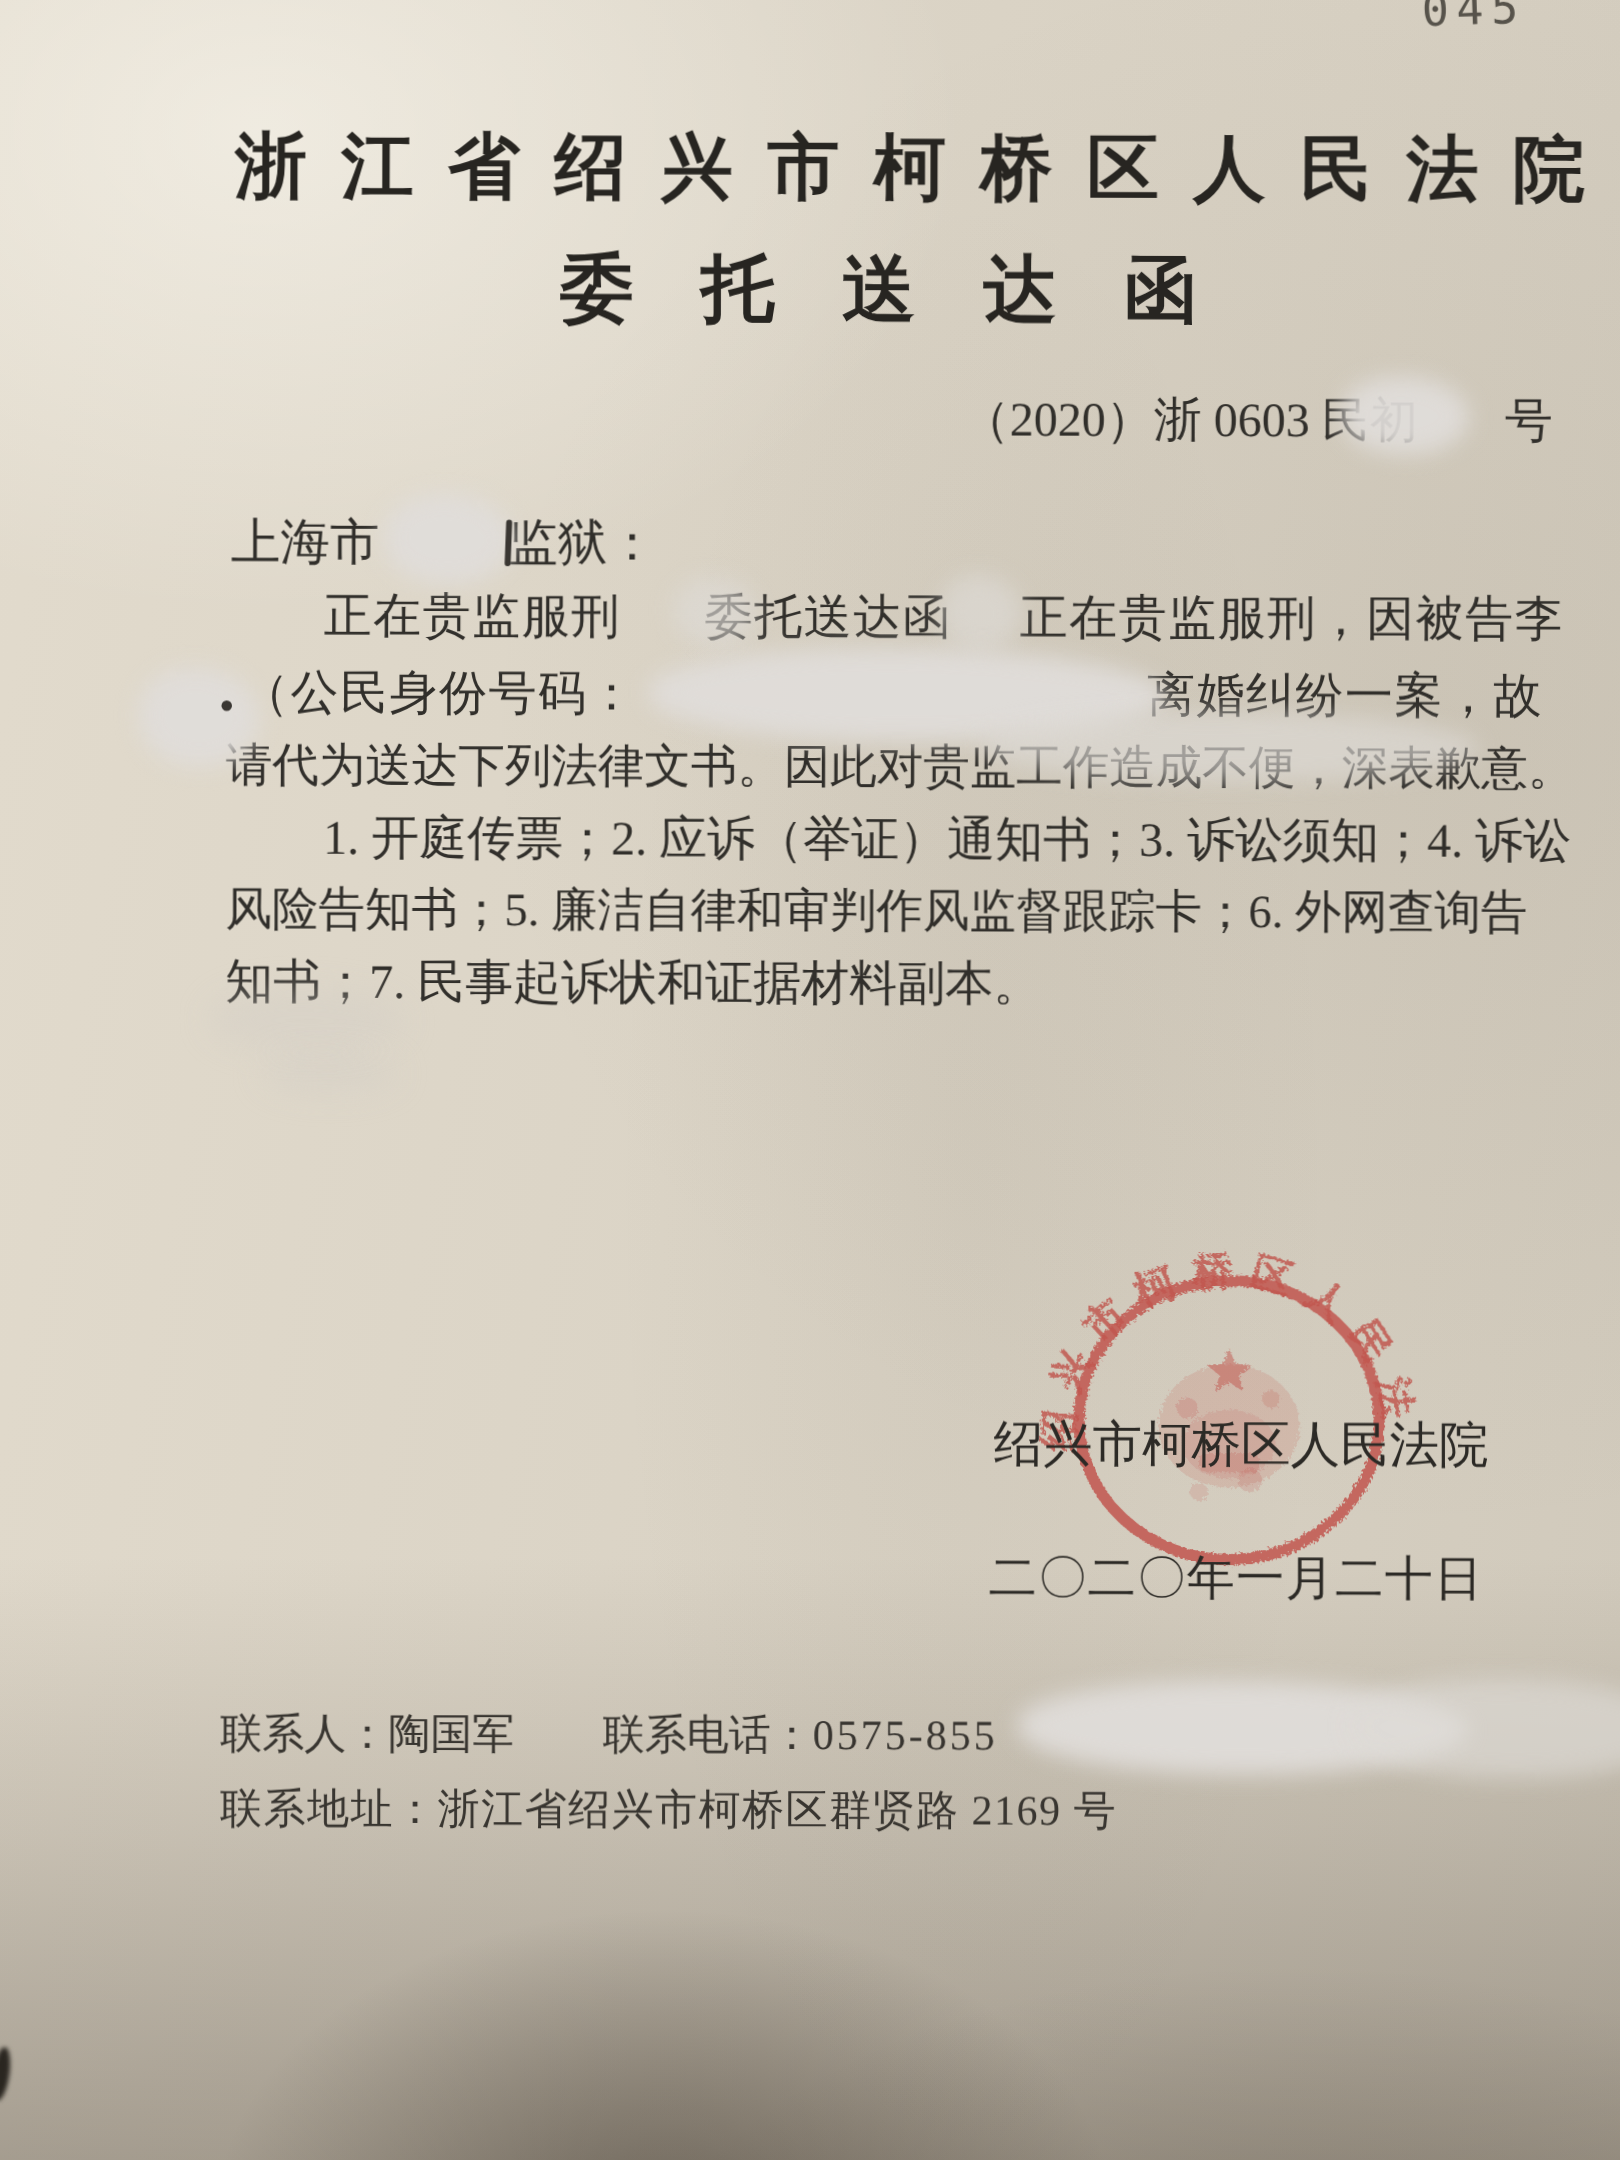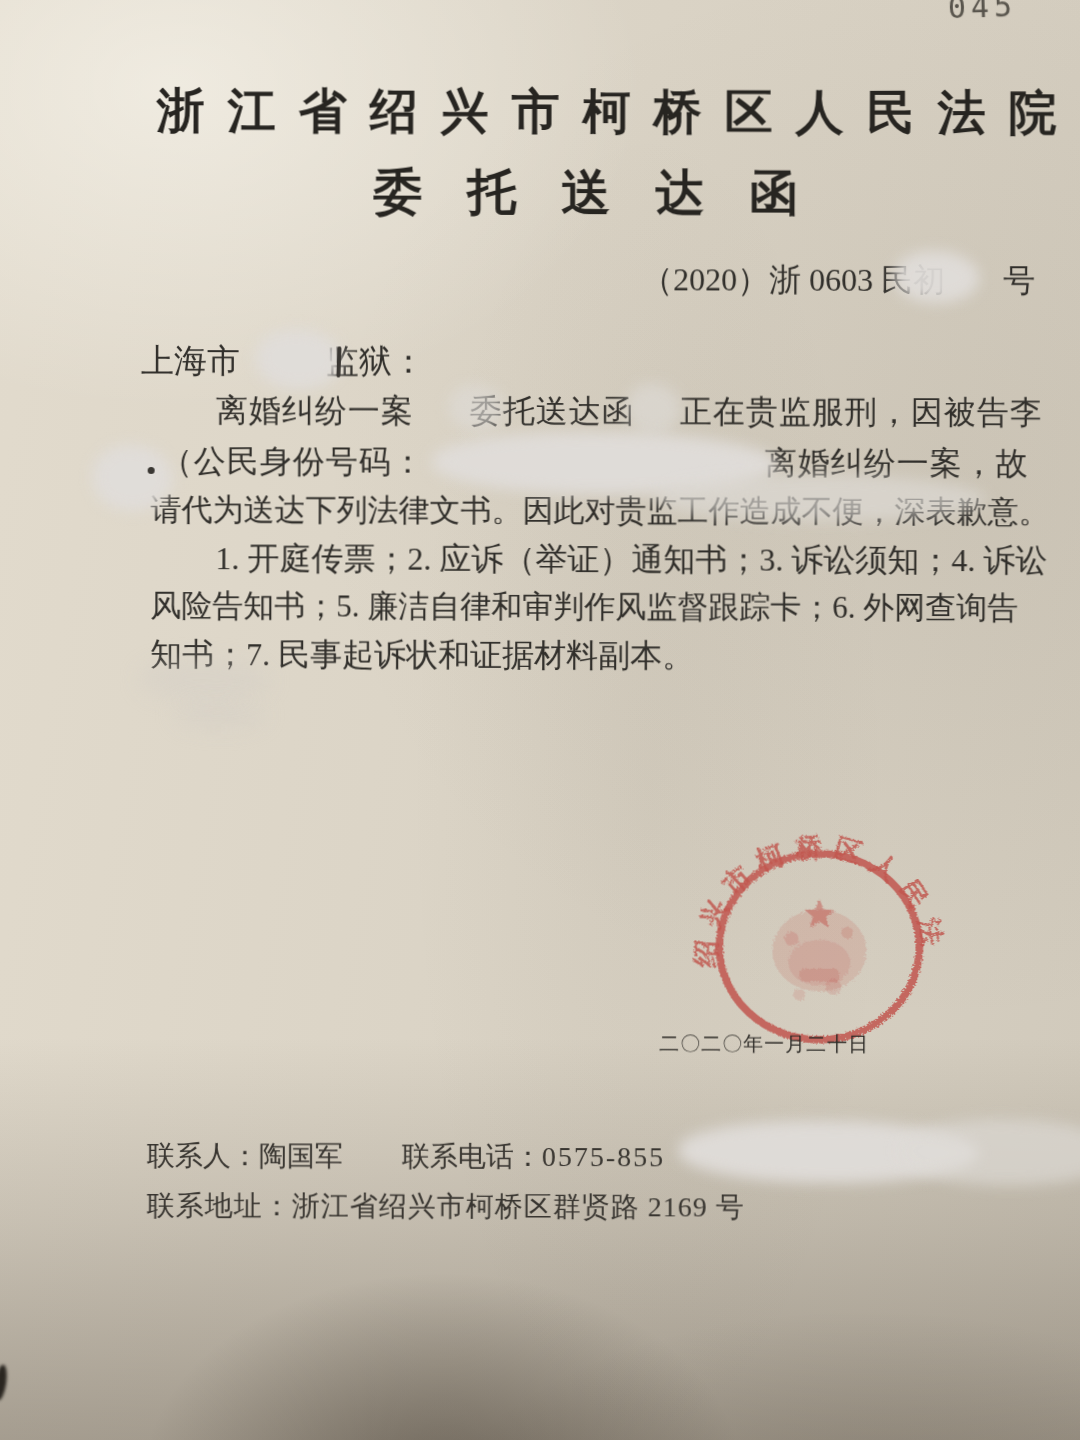--- a/index.html
+++ b/index.html
@@ -13,29 +13,29 @@
       linear-gradient(to bottom, rgba(0,0,0,0) 72%, rgba(72,62,50,.16) 85%, rgba(70,60,48,.38) 100%),
       radial-gradient(ellipse 430px 300px at 41% 103%, rgba(43,36,28,.46), rgba(43,36,28,0) 70%),
       radial-gradient(ellipse 620px 340px at 80% 108%, rgba(58,50,40,.26), rgba(58,50,40,0) 72%),
       linear-gradient(100deg,#e2dbcd 0%,#dcd5c7 38%,#d7d0c2 68%,#d0c9bb 100%);
   }
   .sheet{position:absolute;inset:0;transform:rotate(.15deg);}
   .t{position:absolute;white-space:nowrap;color:#312f2b;}
   .title1{left:155px;top:80px;font-size:48px;font-weight:700;letter-spacing:23px;color:#272521;}
   .title2{left:372px;top:160px;font-size:49px;font-weight:700;letter-spacing:45px;color:#272521;}
   .caseline{left:640px;top:258px;font-size:32px;}
-  .recipient{left:140px;top:340px;font-size:33px;}
+  .recipient{left:153px;top:340px;font-size:33px;}
   .p1{left:215px;top:390px;font-size:32px;letter-spacing:1px;}
   .p2{left:160px;top:441px;font-size:32px;letter-spacing:1px;}
   .p3{left:150px;top:490px;font-size:31px;}
   .li1{left:215px;top:538px;font-size:32px;}
   .li2{left:150px;top:586px;font-size:31px;}
   .li3{left:150px;top:634px;font-size:32px;}
   .court{left:663px;top:940px;font-size:33px;color:#2c2a26;z-index:6;}
-  .date{left:660px;top:1030px;font-size:20px;letter-spacing:1px;color:#2c2a26;z-index:6;}
+  .date{left:660px;top:1030px;font-size:32px;letter-spacing:1px;color:#2c2a26;z-index:6;}
   .fl1{left:148px;top:1138px;font-size:28px;color:#383530;}
   .fl2{left:148px;top:1188px;font-size:28px;letter-spacing:1px;color:#383530;}
   .phone-label{position:absolute;left:237px;top:0;}
   .digits{letter-spacing:2px;}
   .gap{display:inline-block;height:1px;vertical-align:middle;}
   .g-recipient{width:86px;}
   .g-name1{width:56px;}
   .g-name2{width:45px;}
   .g-case{width:58px;}
   .g-id{width:340px;}
@@ -59,21 +59,21 @@
     <div class="t title1">浙江省绍兴市柯桥区人民法院</div>
     <div class="t title2">委托送达函</div>
 
     <div class="t caseline"><span>（2020）浙 0603 民初</span><span class="gap g-case"></span><span>号</span></div>
     <div class="smudge" style="left:893px;top:250px;width:85px;height:52px;"></div>
 
     <div class="t recipient"><span>上海市</span><span class="gap g-recipient"></span><span>监狱：</span></div>
     <div class="smudge" style="left:255px;top:330px;width:86px;height:60px;"></div>
     <div class="remnant"></div>
 
-    <div class="t p1"><span>离婚纠纷一案</span><span class="gap g-name1"></span><span>委托送达函</span><span class="gap g-name2"></span><span>正在贵监服刑，因被告李</span></div>
+    <div class="t p1"><span>正在贵监服刑</span><span class="gap g-name1"></span><span>委托送达函</span><span class="gap g-name2"></span><span>正在贵监服刑，因被告李</span></div>
     <div class="smudge light" style="left:448px;top:385px;width:56px;height:46px;"></div>
     <div class="smudge light" style="left:626px;top:383px;width:54px;height:50px;"></div>
 
     <div class="t p2"><span>（公民身份号码：</span><span class="gap g-id"></span><span>离婚纠纷一案，故</span></div>
     <div class="dotmark"></div>
     <div class="smudge" style="left:92px;top:446px;width:80px;height:66px;"></div>
     <div class="smudge" style="left:432px;top:432px;width:345px;height:62px;"></div>
     <div class="smudge light" style="left:655px;top:474px;width:330px;height:46px;"></div>
 
     <div class="t p3">请代为送达下列法律文书。因此对贵监工作造成不便，深表歉意。</div>
@@ -100,20 +100,21 @@
         <rect x="112" y="142" width="40" height="13" rx="5" fill="#bf4a43" opacity="0.2"></rect>
         <circle cx="104" cy="112" r="7" fill="#bf4a43" opacity="0.22"></circle>
         <circle cx="160" cy="106" r="6" fill="#bf4a43" opacity="0.2"></circle>
         <circle cx="146" cy="160" r="8" fill="#bf4a43" opacity="0.18"></circle>
         <circle cx="112" cy="168" r="6" fill="#bf4a43" opacity="0.16"></circle>
         <polygon points="132,72 128,82.5 116.8,83.1 125.5,90.1 122.6,100.9 132,94.8 141.4,100.9 138.5,90.1 147.2,83.1 136,82.5" fill="#bf4a43" opacity="0.5"></polygon>
         <text font-size="27" letter-spacing="10" fill="#bf4a43" opacity="0.82" font-weight="700"><textPath href="#sealArc" startOffset="6">绍兴市柯桥区人民法院</textPath></text>
       </g>
     </svg>
 
+    <div class="t court">绍兴市柯桥区人民法院</div>
     <div class="t date">二〇二〇年一月二十日</div>
 
     <div class="t fl1"><span>联系人：</span><span>陶国军</span><span class="phone-label" style="position:static;display:inline-block;margin-left:59px;">联系电话：</span><span class="digits">0575-855</span></div>
     <div class="smudge" style="left:680px;top:1120px;width:300px;height:62px;"></div>
     <div class="smudge light" style="left:900px;top:1118px;width:220px;height:66px;"></div>
 
     <div class="t fl2"><span>联系地址：</span><span>浙江省绍兴市柯桥区群贤路 2169 号</span></div>
 
     <div class="notch"></div>
   </div>

